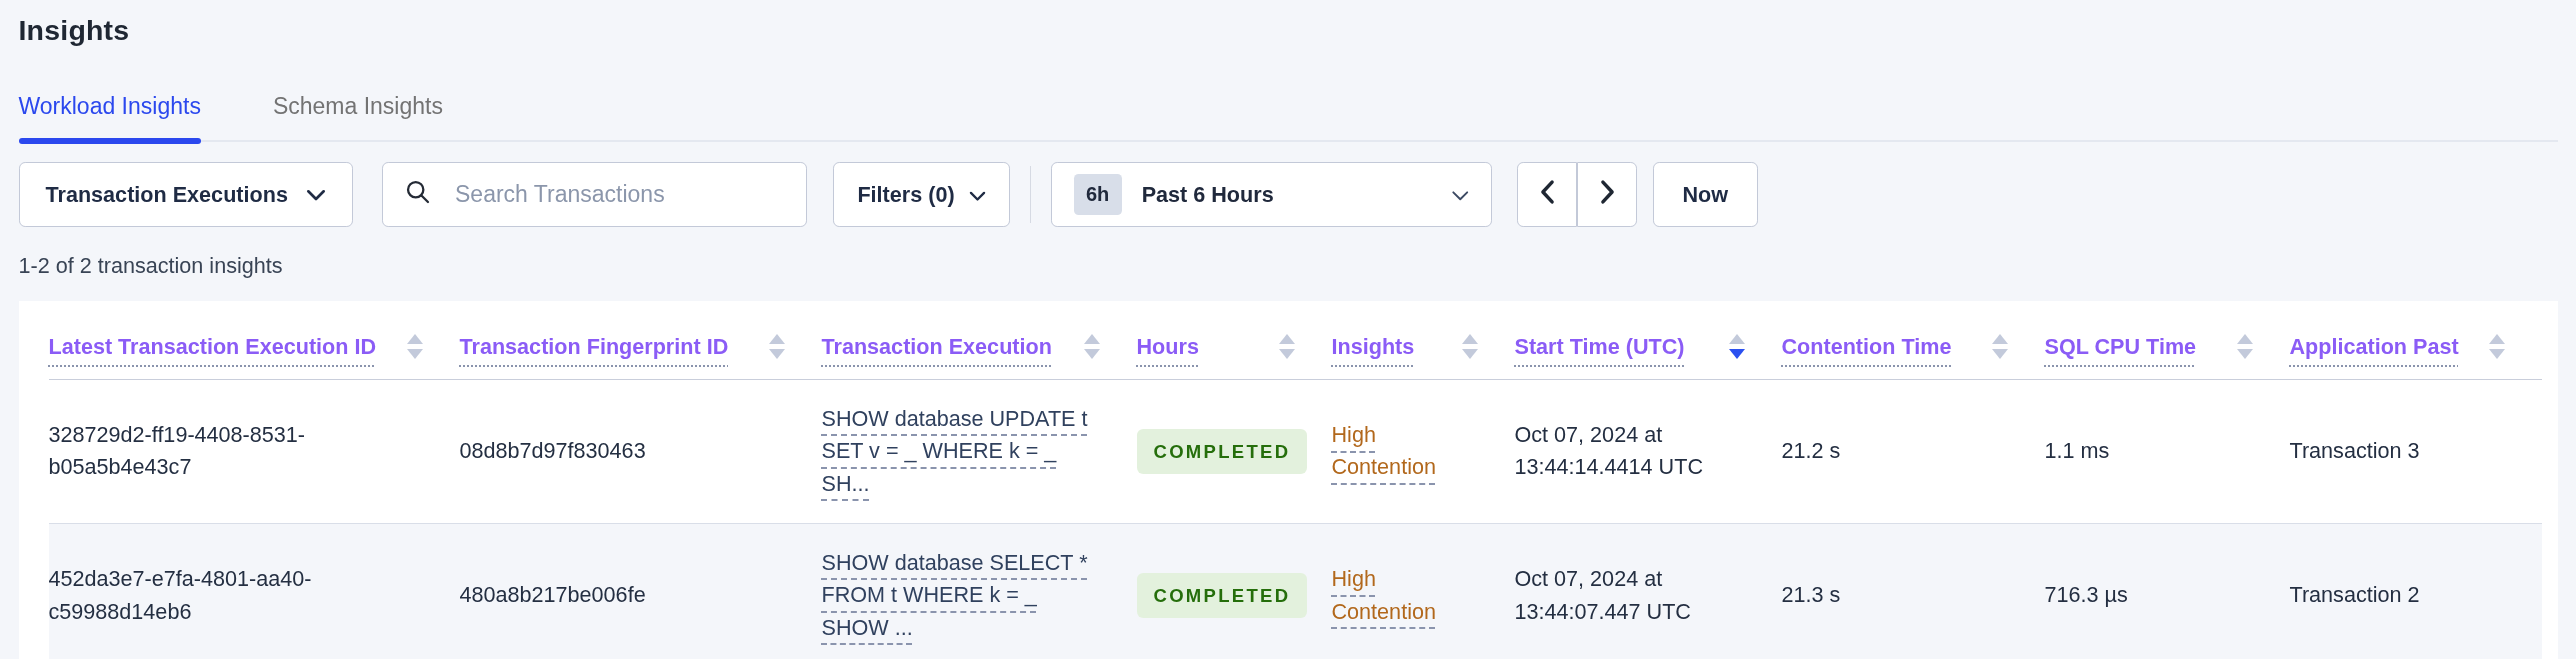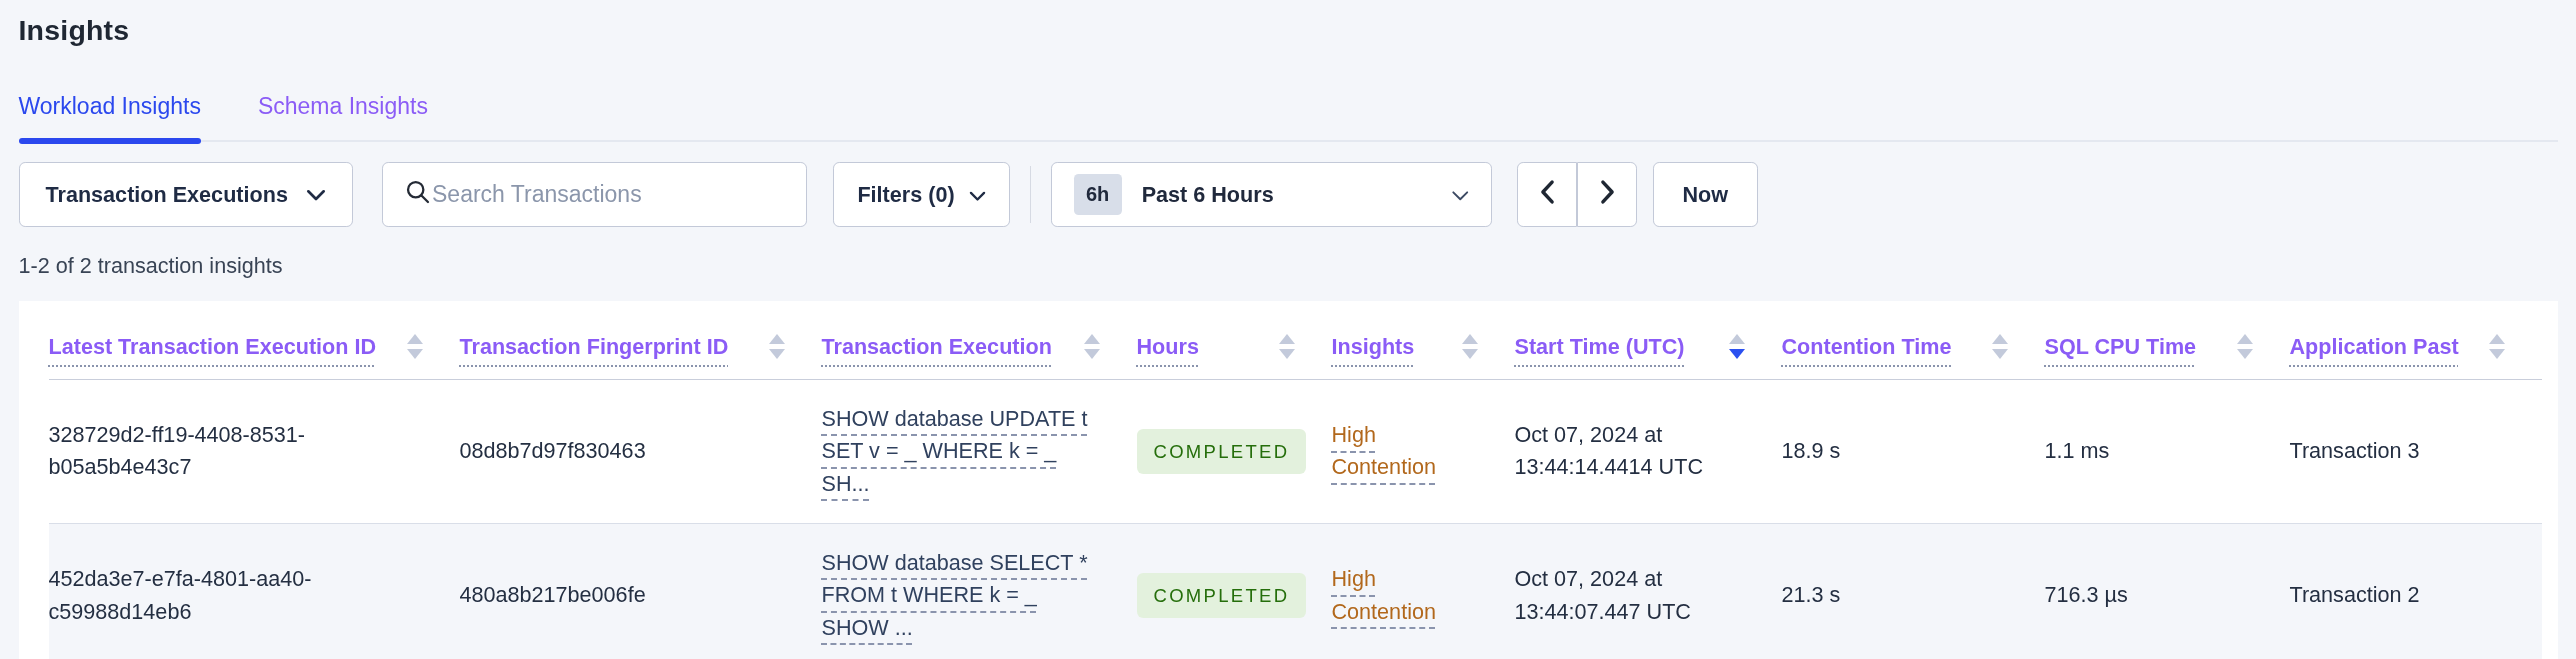--- a/index.html
+++ b/index.html
@@ -17,27 +17,27 @@
     font-size: 28.5px;
     font-weight: 700;
     color: #1f2733;
     letter-spacing: 0.2px;
   }
 
   
   .tabs {
     margin-top: 46px;
     display: flex;
-    gap: 57px;
+    gap: 72px;
     border-bottom: 2.3px solid #e4e8f0;
   }
   .tab {
     font-size: 23px;
     padding-bottom: 20px;
-    color: #8b5cf6;
+    color: #737373;
     position: relative;
     cursor: pointer;
   }
   .tab.active { color: #2b48ee; font-weight: 500; }
   .tab.active::after {
     content: "";
     position: absolute;
     left: 0; right: 0; bottom: -3.9px;
     height: 6.2px;
     border-radius: 3.9px;
@@ -56,21 +56,21 @@
     border: 1.5px solid #c3c9d8;
     border-radius: 6.2px;
     display: flex;
     align-items: center;
     font-size: 21.6px;
     color: #1f2b44;
   }
   button.ctl { cursor: pointer; }
   .dropdown-btn { padding: 0 26px; gap: 18.5px; font-weight: 700; }
   .chev { flex: 0 0 auto; }
-  .search-box { margin-left: 29px; width: 425px; padding: 0 21.6px; gap: 1px; }
+  .search-box { margin-left: 29px; width: 425px; padding: 0 21.6px; gap: 24px; }
   .search-box input {
     border: none; outline: none;
     font-family: "Liberation Sans", sans-serif;
     font-size: 23px;
     color: #242f42;
     width: 100%;
     background: transparent;
   }
   .search-box input::placeholder { color: #8b96ab; }
   .filters-btn { margin-left: 26px; padding: 0 23px; gap: 14px; font-weight: 700; }
@@ -162,21 +162,21 @@
     text-decoration-thickness: 1.5px;
     text-underline-offset: 9.2px;
   }
   .qlink { color: #30415e; }
   .insight-link { color: #b2681c; display: inline-block; max-width: 131px; }
   .status-badge {
     display: inline-block;
     background: #e3f1dd;
     color: #256e0b;
     font-size: 18.5px;
-    font-weight: 400;
+    font-weight: 700;
     letter-spacing: 2.3px;
     padding: 8.5px 17px;
     border-radius: 6.2px;
   }
 </style>
 </head>
 <body>
 
 <div class="page">
 
@@ -357,21 +357,21 @@
           <td>
             <span class="qlink">SHOW database UPDATE t SET v = _ WHERE k = _ SH...</span>
           </td>
           <td>
             <span class="status-badge">COMPLETED</span>
           </td>
           <td>
             <span class="insight-link">High Contention</span>
           </td>
           <td>Oct 07, 2024 at 13:44:14.4414 UTC</td>
-          <td>18.9 s</td>
+          <td>21.2 s</td>
           <td>1.1 ms</td>
           <td>Transaction 3</td>
         </tr>
         <tr class="hovered">
           <td>452da3e7-e7fa-4801-aa40-c59988d14eb6</td>
           <td>480a8b217be006fe</td>
           <td>
             <span class="qlink">SHOW database SELECT * FROM t WHERE k = _ SHOW ...</span>
           </td>
           <td>

